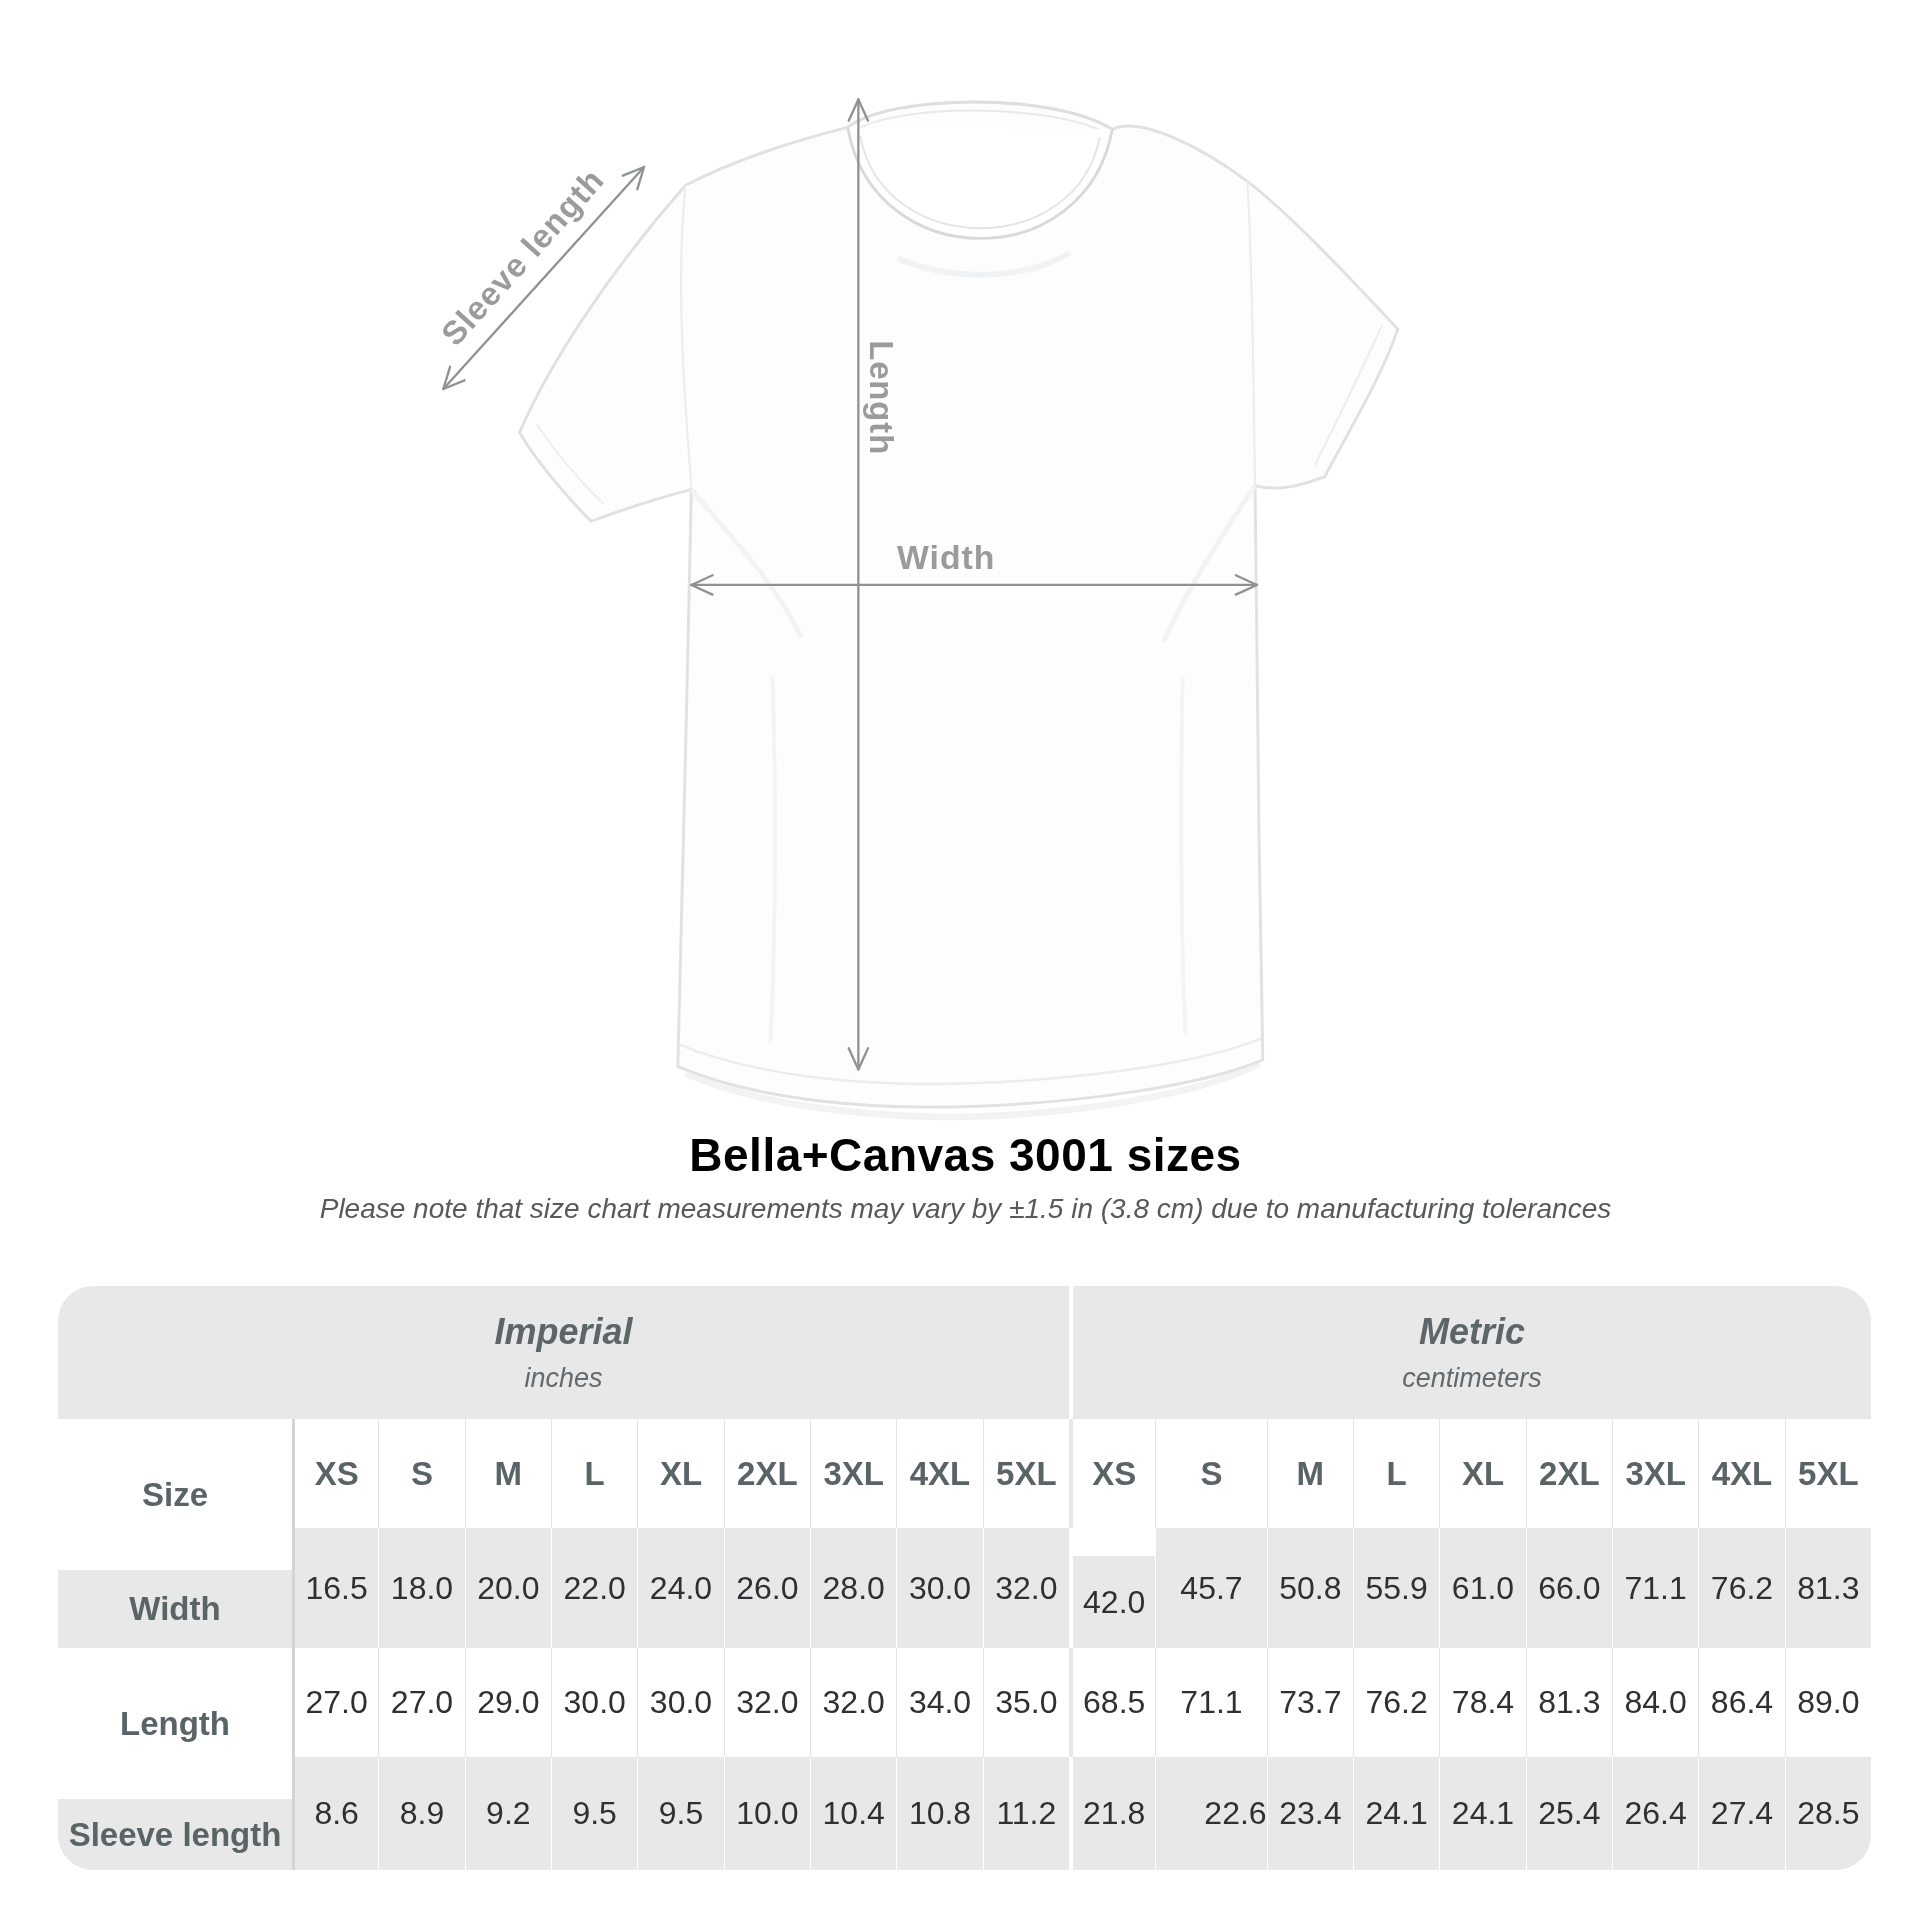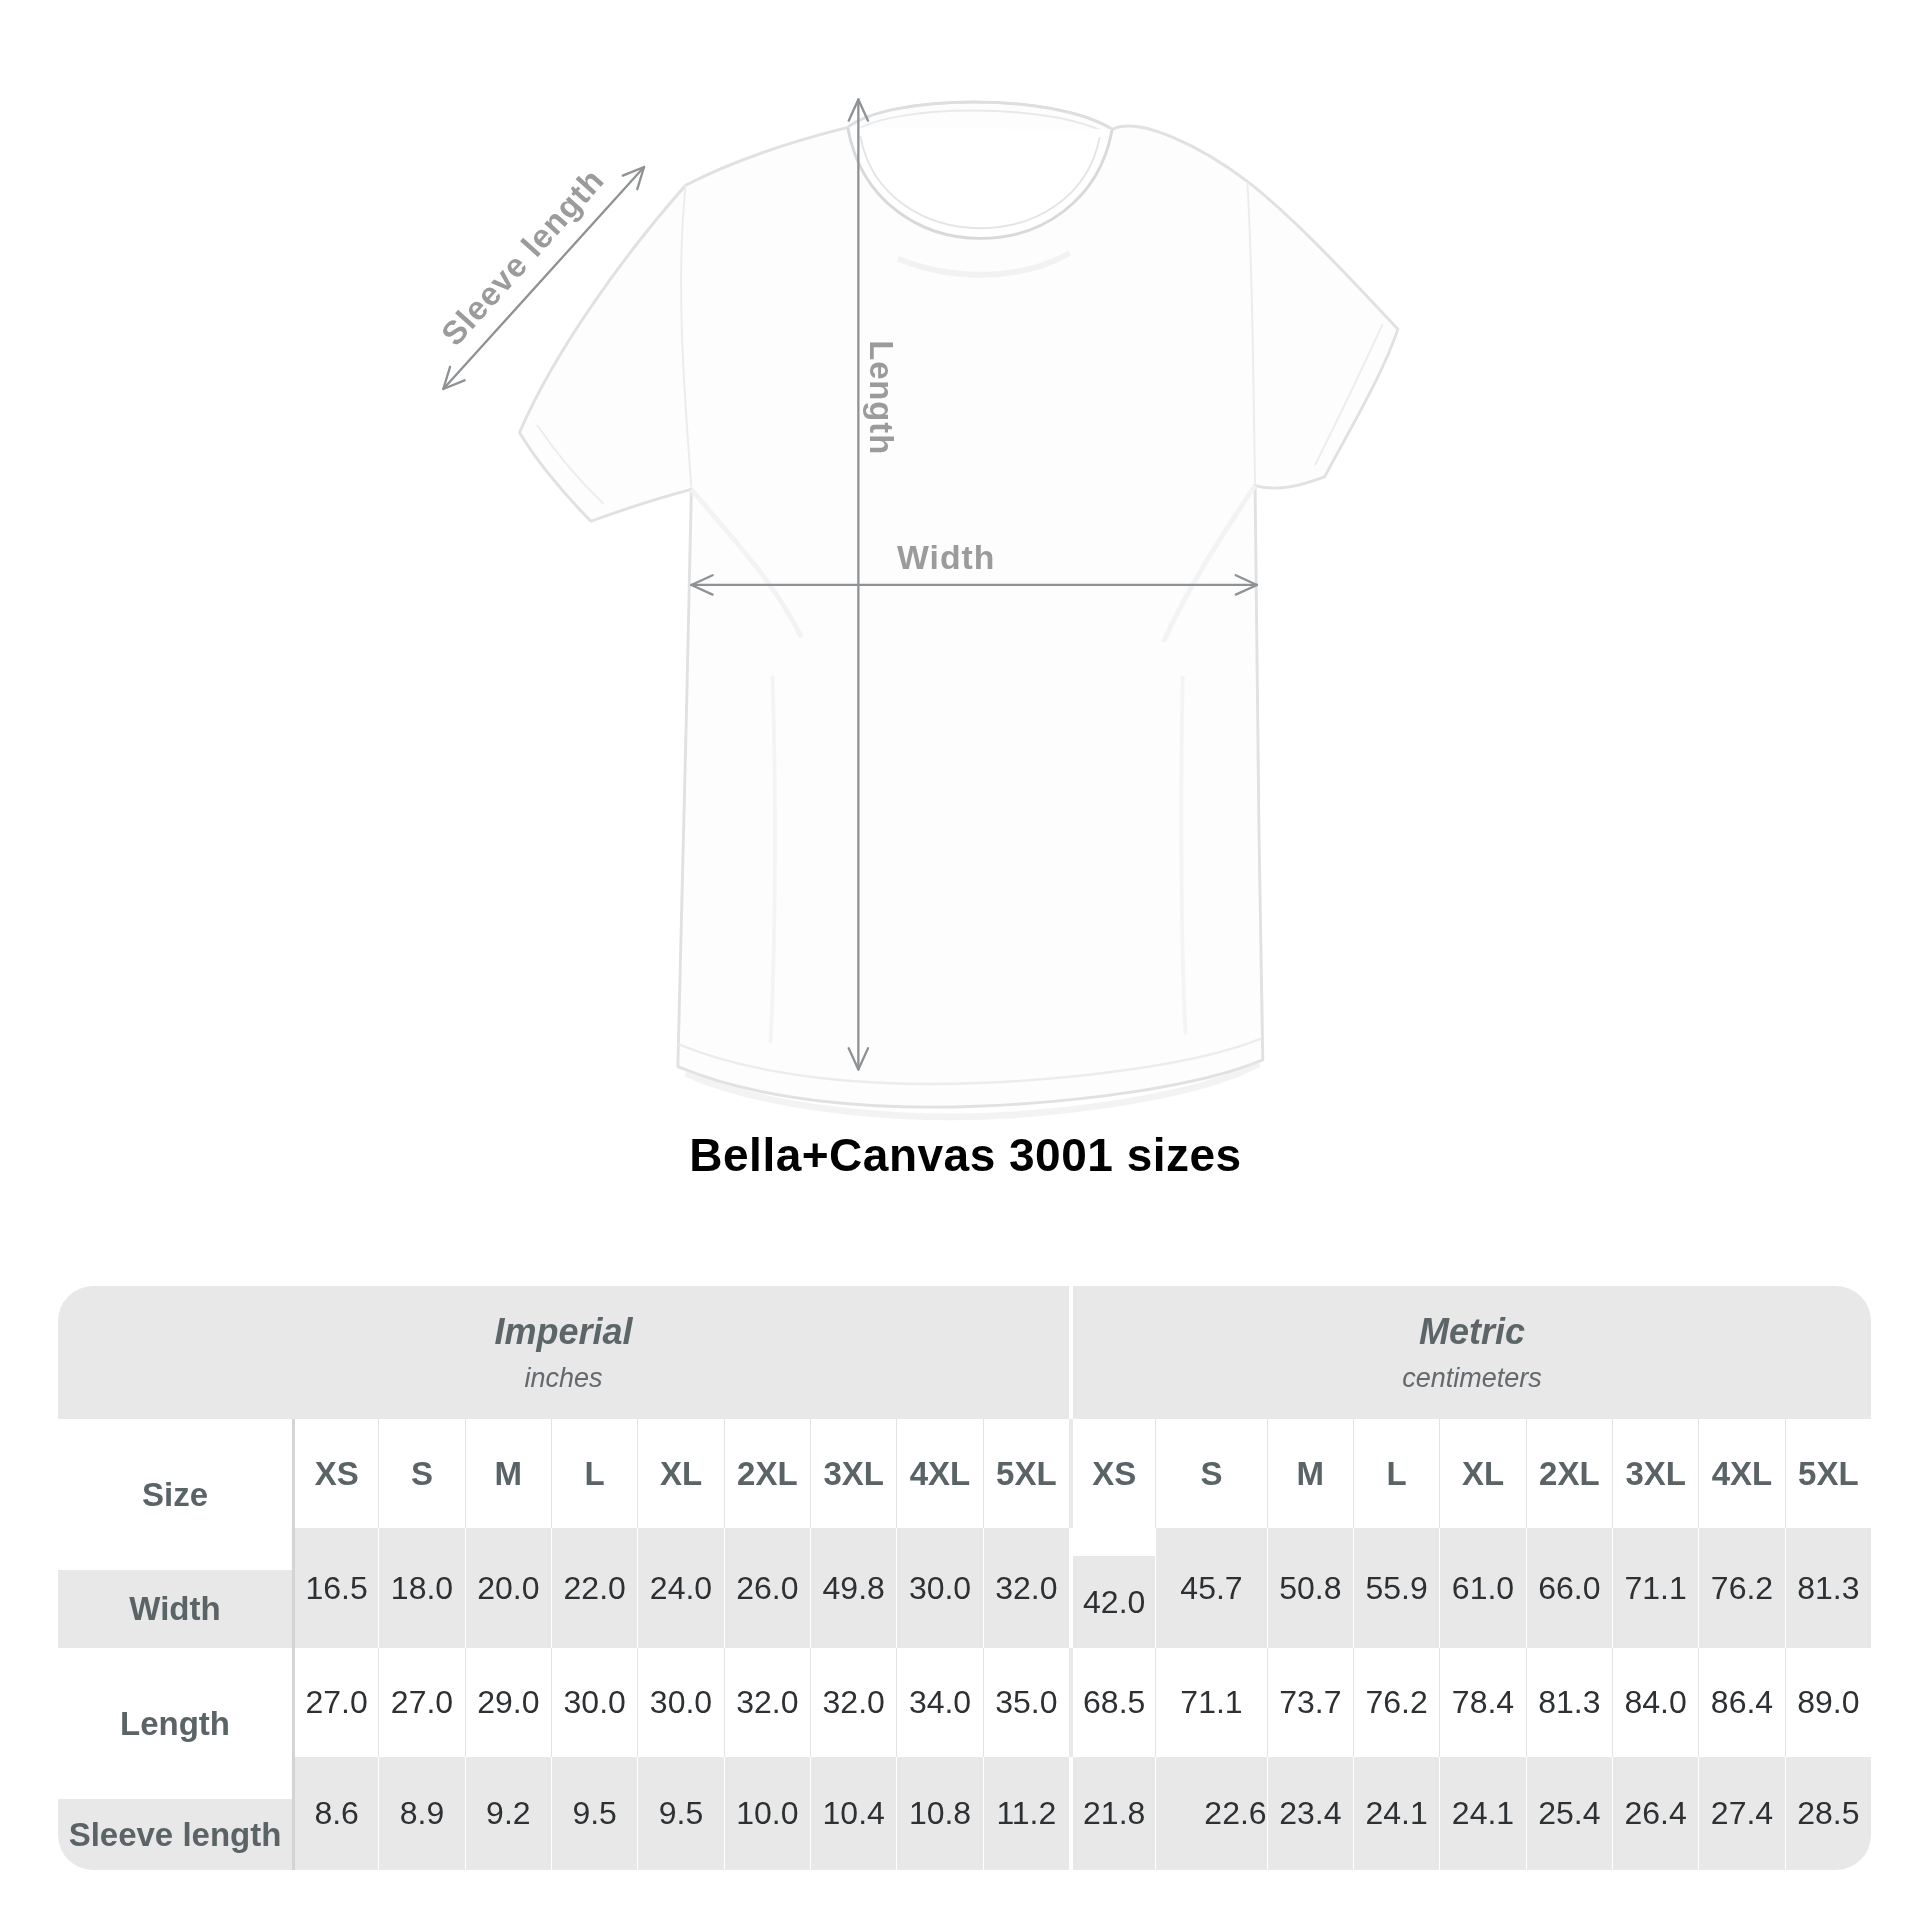--- a/index.html
+++ b/index.html
@@ -101,20 +101,21 @@
         <path d="M 1302 606 L 1280 596 M 1302 606 L 1280 616"></path>
       </g>
     </g>
 
     <text x="541" y="266" transform="rotate(-48 541 266)" text-anchor="middle" dominant-baseline="central" font-size="34" font-weight="bold" fill="#9b9b9b" letter-spacing="1">Sleeve length</text>
     <text x="913" y="412" transform="rotate(90 913 412)" text-anchor="middle" dominant-baseline="central" font-size="34" font-weight="bold" fill="#9b9b9b" letter-spacing="1">Length</text>
     <text x="980" y="577" text-anchor="middle" dominant-baseline="central" font-size="35" font-weight="bold" fill="#9b9b9b" letter-spacing="1">Width</text>
   </svg>
 
   <h1 class="title">Bella+Canvas 3001 sizes</h1>
+  <p class="subtitle">Please note that size chart measurements may vary by ±1.5 in (3.8 cm) due to manufacturing tolerances</p>
 
   <div class="size-table" id="sizeTable">
     <div class="cell band band-imperial">
       <div class="g-label">Imperial</div>
       <div class="g-unit">inches</div>
     </div>
     <div class="cell band band-metric">
       <div class="g-label">Metric</div>
       <div class="g-unit">centimeters</div>
     </div>
@@ -138,21 +139,21 @@
       <div class="cell hdr r-white b-thin" style="grid-row: 2;">3XL</div>
       <div class="cell hdr r-white b-thin" style="grid-row: 2;">4XL</div>
       <div class="cell hdr r-white b-thin" style="grid-row: 2;">5XL</div>
       <div class="cell lbl r-gray" style="grid-row: 3;">Width</div>
       <div class="cell val r-gray b-strong" style="grid-row: 3;">16.5</div>
       <div class="cell val r-gray b-thin" style="grid-row: 3;">18.0</div>
       <div class="cell val r-gray b-thin" style="grid-row: 3;">20.0</div>
       <div class="cell val r-gray b-thin" style="grid-row: 3;">22.0</div>
       <div class="cell val r-gray b-thin" style="grid-row: 3;">24.0</div>
       <div class="cell val r-gray b-thin" style="grid-row: 3;">26.0</div>
-      <div class="cell val r-gray b-thin" style="grid-row: 3;">49.8</div>
+      <div class="cell val r-gray b-thin" style="grid-row: 3;">28.0</div>
       <div class="cell val r-gray b-thin" style="grid-row: 3;">30.0</div>
       <div class="cell val r-gray b-thin" style="grid-row: 3;">32.0</div>
       <div class="cell val r-gray b-mid" style="grid-row: 3; margin-top: 28px;">42.0</div>
       <div class="cell val r-gray b-thin" style="grid-row: 3;">45.7</div>
       <div class="cell val r-gray b-thin" style="grid-row: 3;">50.8</div>
       <div class="cell val r-gray b-thin" style="grid-row: 3;">55.9</div>
       <div class="cell val r-gray b-thin" style="grid-row: 3;">61.0</div>
       <div class="cell val r-gray b-thin" style="grid-row: 3;">66.0</div>
       <div class="cell val r-gray b-thin" style="grid-row: 3;">71.1</div>
       <div class="cell val r-gray b-thin" style="grid-row: 3;">76.2</div>

